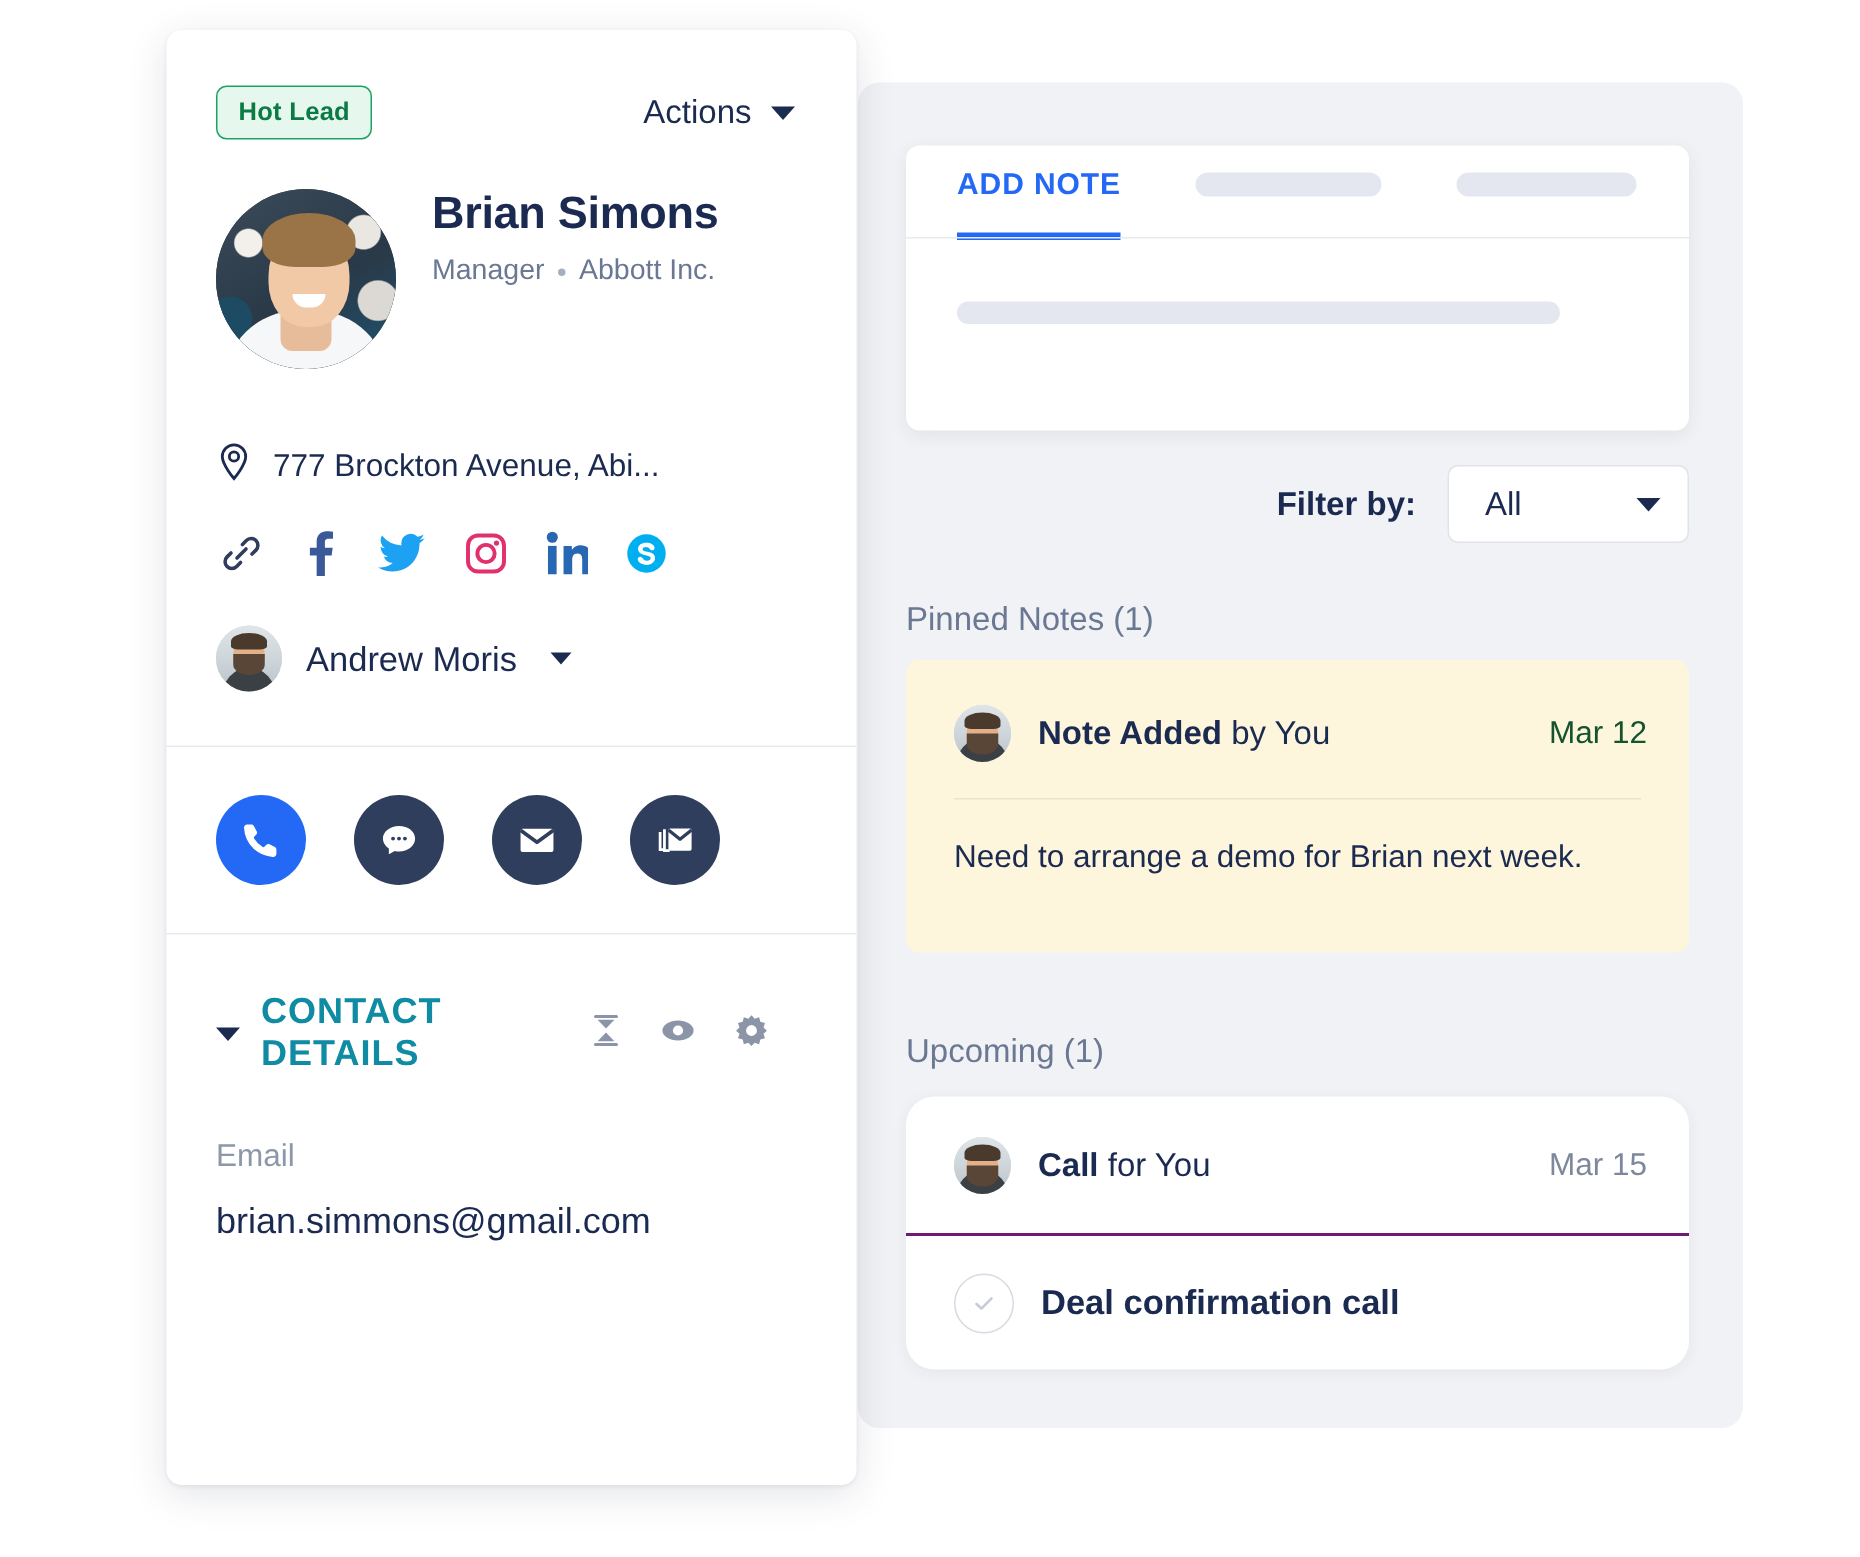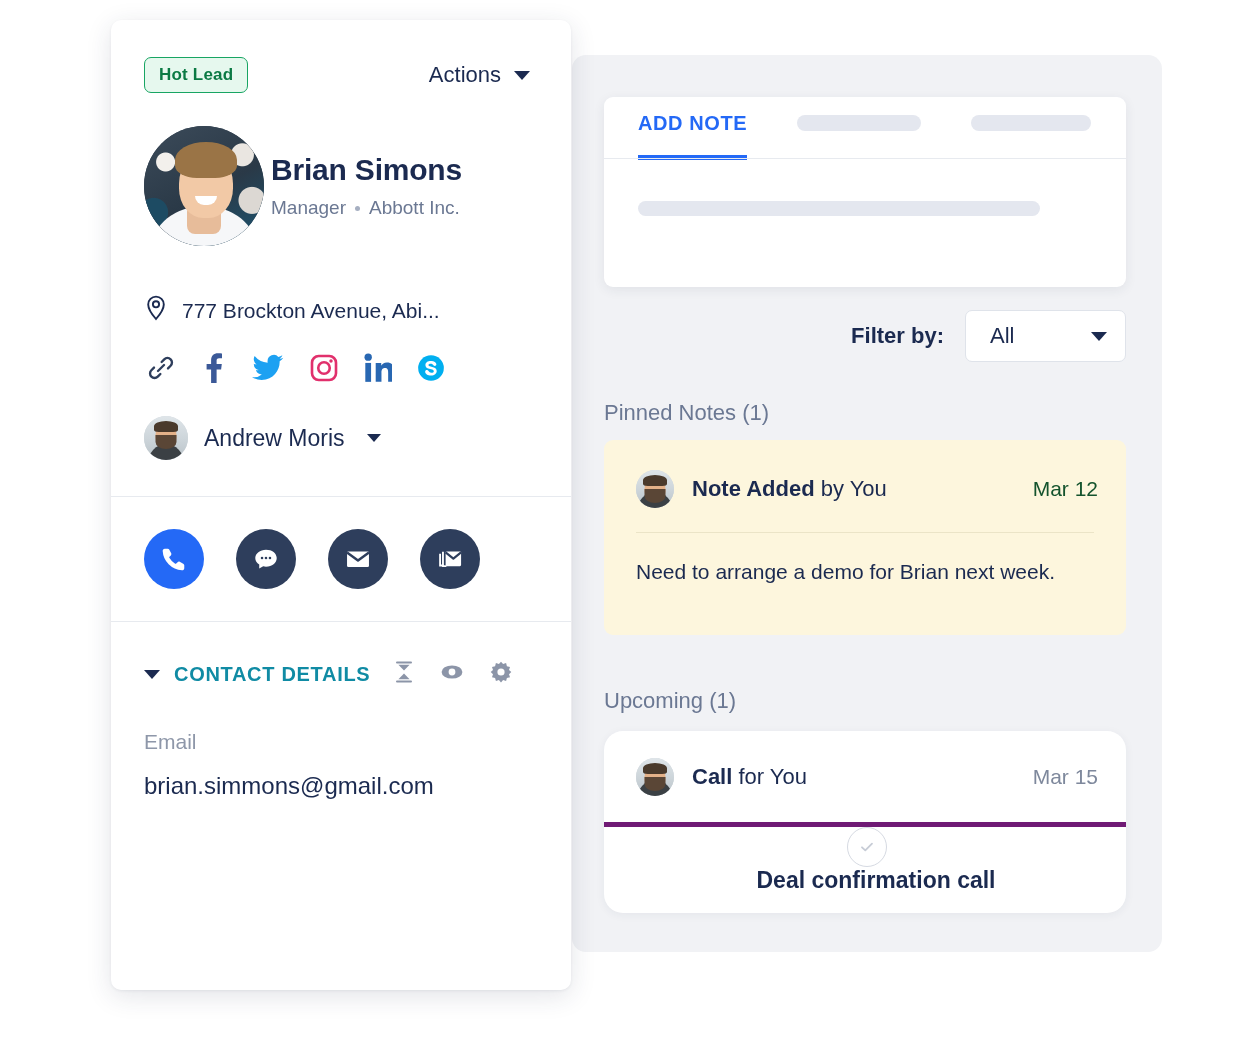--- a/index.html
+++ b/index.html
@@ -71,22 +71,22 @@
   .caret-down {
     width: 0; height: 0;
     border-left: 8px solid transparent;
     border-right: 8px solid transparent;
     border-top: 9px solid #1b2a50;
   }
 
   
   .identity {
     display: flex;
-    align-items: center;
-    gap: 7px;
+    align-items: flex-start;
+    gap: 24px;
     padding: 33px 33px 0 33px;
   }
   #contact-avatar {
     width: 120px; height: 120px;
     border-radius: 50%;
     flex: 0 0 120px;
     overflow: hidden;
     position: relative;
     background: #2c3b4a;
   }
@@ -278,21 +278,21 @@
     padding: 38px 33px 0 33px;
   }
   .details-caret {
     width: 0; height: 0;
     border-left: 8px solid transparent;
     border-right: 8px solid transparent;
     border-top: 9px solid #1b2a50;
     margin-right: 14px;
   }
   #contact-details-title {
-    font-size: 20px;
+    font-size: 24px;
     font-weight: bold;
     color: #108ba4;
     letter-spacing: .7px;
   }
   .details-icons {
     margin-left: auto;
     display: flex;
     align-items: center;
     gap: 24px;
     padding-right: 25px;
@@ -446,21 +446,21 @@
     border-radius: 19px;
     box-shadow: 0 2px 10px rgba(40,50,80,0.06);
   }
   .up-row {
     display: flex;
     align-items: center;
     height: 91px;
     padding: 0 28px 0 32px;
     box-sizing: border-box;
   }
-  .up-row + .up-row { border-top: 5px solid #701a75; flex-direction: column; }
+  .up-row + .up-row { border-top: 2px solid #701a75; }
   .up-row .mini-avatar { width: 38px; height: 38px; flex: 0 0 38px; }
   .up-title {
     margin-left: 18px;
     font-size: 22px;
     color: #1b2a50;
   }
   .up-title b { font-weight: bold; }
   .up-date {
     margin-left: auto;
     font-size: 21px;

